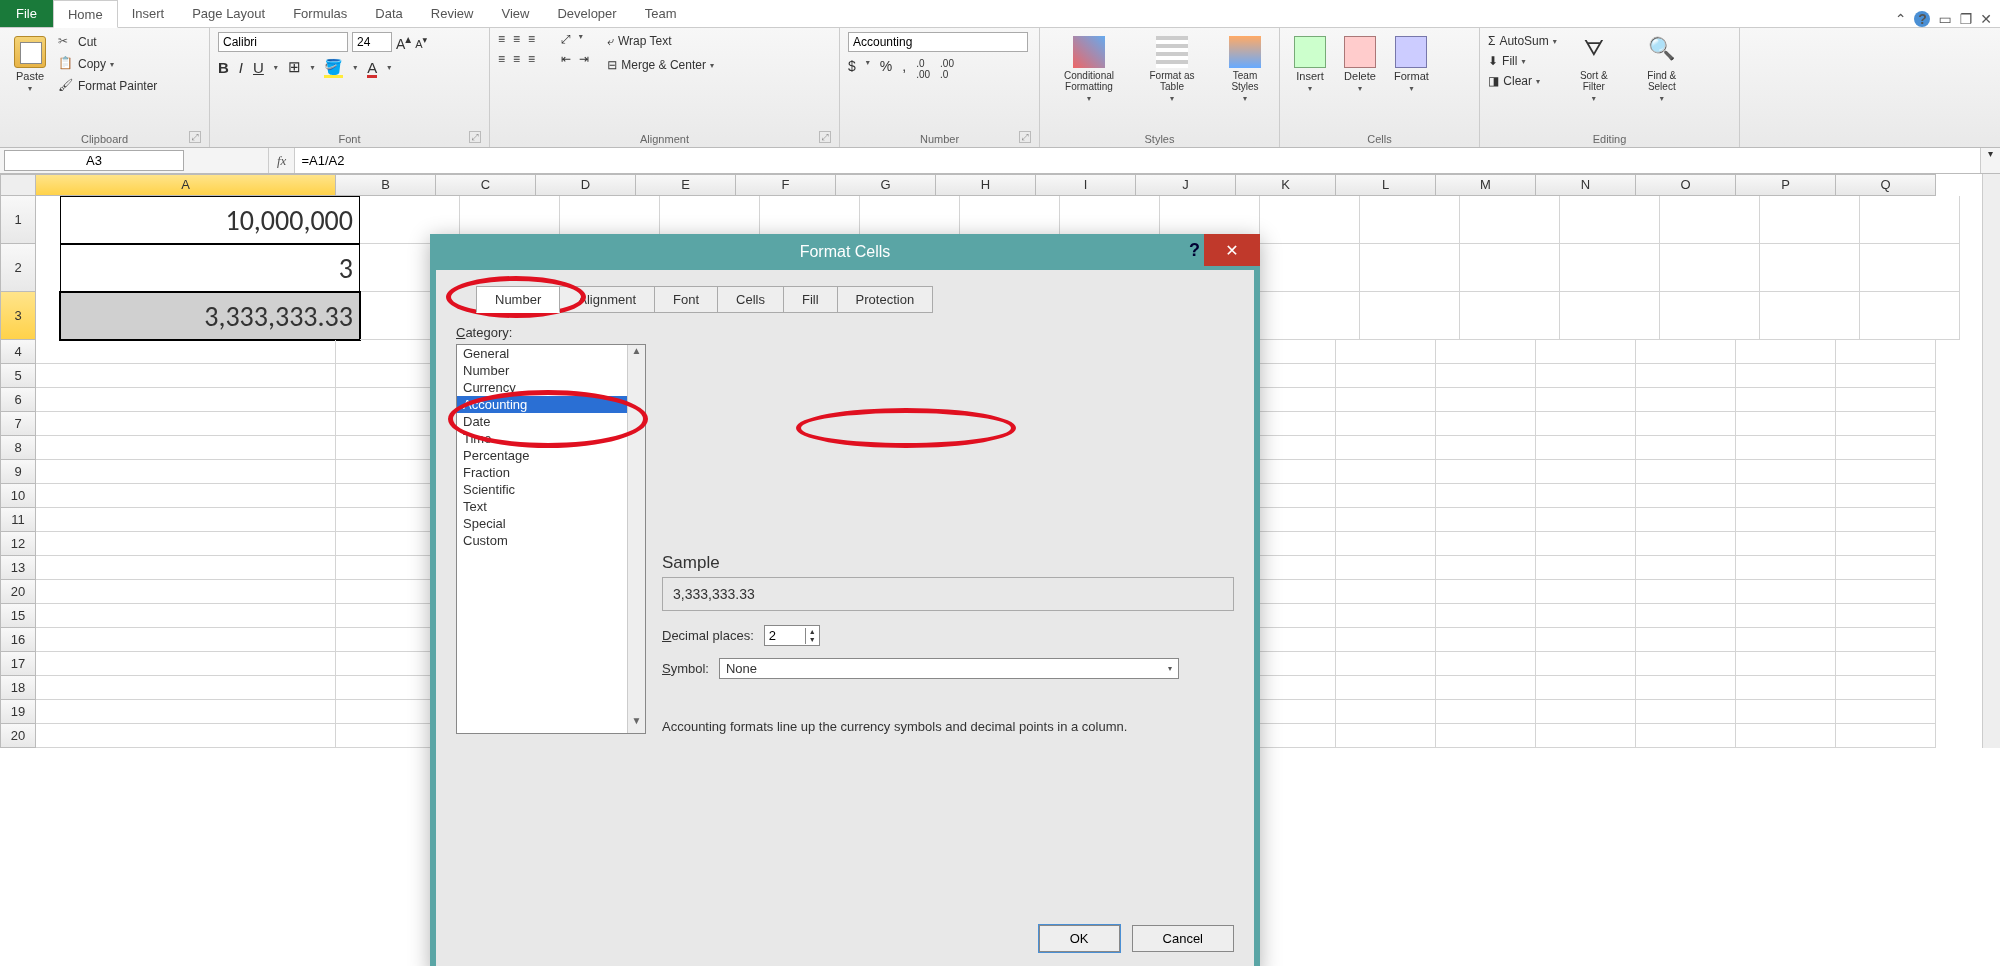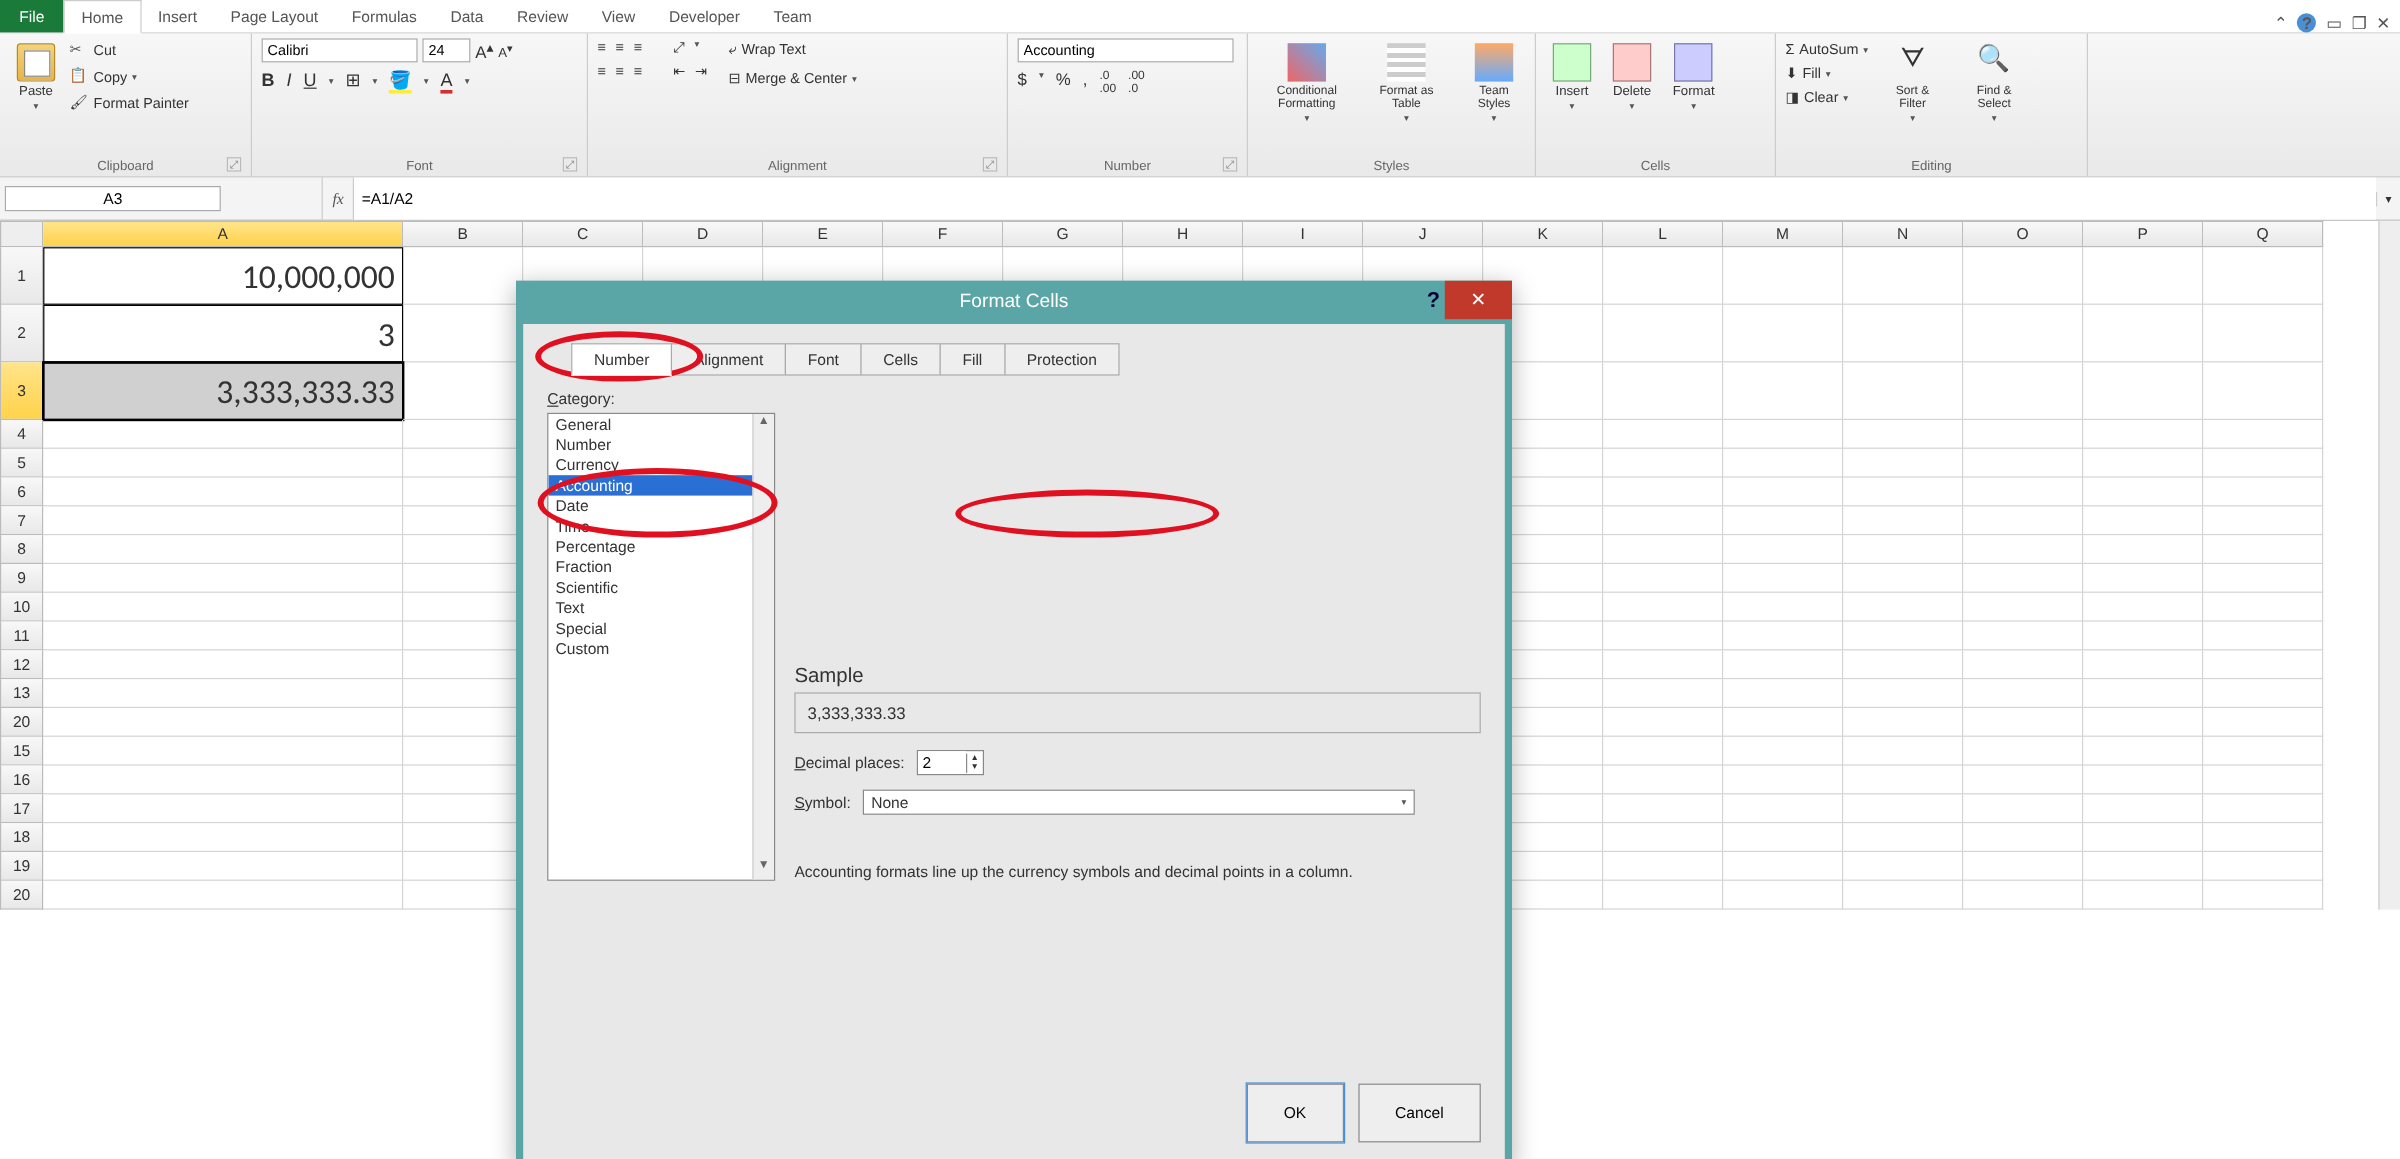--- a/index.html
+++ b/index.html
@@ -26,40 +26,40 @@
 .small-row { display: flex; align-items: center; gap: 4px; font-size: 12px; padding: 2px 0; cursor: pointer; }
 .small-icon { width: 16px; height: 16px; display: inline-block; }
 .col { display: flex; flex-direction: column; gap: 2px; }
 
 .font-select { border: 1px solid #aaa; padding: 2px 4px; font-size: 12px; background: #fff; }
 .font-size { width: 40px; }
 
 .dropdown-arrow { font-size: 8px; color: #555; }
 
 
-.formula-bar { display: flex; align-items: center; border-bottom: 1px solid #bbb; height: 36px; background: #f4f4f4; }
+.formula-bar { display: flex; border-bottom: 1px solid #bbb; height: 26px; background: #f4f4f4; }
 .namebox { width: 180px; border: 1px solid #aaa; margin: 2px 4px; padding: 2px 6px; background: #fff; font-size: 13px; text-align: center; }
 .fx-label { font-style: italic; font-family: serif; font-size: 13px; padding: 0 8px; color: #555; border-left: 1px solid #ccc; border-right: 1px solid #ccc; height: 100%; display: flex; align-items: center; }
 .formula-input { flex: 1; border: none; padding: 2px 6px; font-size: 13px; background: #fff; height: 100%; }
 .formula-expand { width: 20px; text-align: center; border-left: 1px solid #ccc; font-size: 10px; cursor: pointer; }
 
 
 .grid-wrap { position: relative; }
 .col-headers { display: flex; height: 22px; }
 .corner { width: 36px; border: 1px solid #bbb; background: #eee; }
 .colh { border: 1px solid #bbb; border-left: none; background: linear-gradient(#f8f8f8,#e8e8e8); text-align: center; font-size: 13px; padding: 2px 0; }
 .colh.sel { background: linear-gradient(#ffe48a,#ffd24a); }
 .rowh { width: 36px; border: 1px solid #bbb; border-top: none; background: linear-gradient(#f8f8f8,#e8e8e8); text-align: center; font-size: 13px; display: flex; align-items: center; justify-content: center; }
 .rowh.sel { background: linear-gradient(#ffe48a,#ffd24a); }
 .rows { display: flex; flex-direction: column; }
 .row { display: flex; height: 30px; }
 .row.big { height: 48px; }
 .cell { border-right: 1px solid #d4d4d4; border-bottom: 1px solid #d4d4d4; padding: 2px 6px; display: flex; align-items: center; justify-content: flex-end; font-size: 13px; }
 .cell.big { font-size: 28px; font-family: Calibri, sans-serif; }
-.cell.bordered { border: 1px solid #000; }
+.cell.bordered { border: 1px solid #000; margin-left: 24px; }
 .cell.selected { background: #d0d0d0; outline: 2px solid #000; outline-offset: -1px; }
 .scroll-v { position: absolute; right: 0; top: 0; bottom: 0; width: 18px; background: #eee; border-left: 1px solid #ccc; }
 
 
 .dialog { position: absolute; left: 430px; top: 234px; width: 830px; height: 740px; background: #e8e8e8; border: 6px solid #5aa5a5; box-shadow: 0 4px 20px rgba(0,0,0,.3); }
 .dialog-titlebar { background: #5aa5a5; color: #fff; height: 36px; display: flex; align-items: center; justify-content: center; font-size: 16px; position: relative; margin: -6px -6px 0 -6px; }
 .dialog-titlebar .help { position: absolute; right: 60px; top: 6px; color: #003; font-weight: bold; font-size: 18px; cursor: pointer; }
 .dialog-titlebar .close { position: absolute; right: 0; top: 0; width: 56px; height: 32px; background: #c0392b; color: #fff; display: flex; align-items: center; justify-content: center; font-size: 16px; cursor: pointer; }
 .dialog-body { padding: 16px 20px; }
 .dialog-tabs { display: flex; gap: 0; margin-bottom: 12px; margin-left: 20px; }
@@ -76,21 +76,21 @@
 .sample-label { font-size: 17px; }
 .sample-box { border: 1px solid #aaa; padding: 8px 10px; margin: 4px 0 14px; font-size: 14px; background: #e8e8e8; }
 .field-row { display: flex; align-items: center; gap: 10px; margin-bottom: 12px; font-size: 13px; }
 .spinner { display: flex; align-items: center; border: 1px solid #888; background: #fff; }
 .spinner input { border: none; width: 40px; padding: 2px 4px; font-size: 13px; text-align: left; }
 .spinner-btns { display: flex; flex-direction: column; border-left: 1px solid #888; }
 .spinner-btns span { font-size: 7px; padding: 0 3px; cursor: pointer; line-height: 8px; }
 .sym-select { border: 1px solid #888; background: #fff; padding: 2px 6px; width: 460px; font-size: 13px; display: flex; justify-content: space-between; align-items: center; cursor: pointer; }
 .desc { font-size: 13px; margin-top: 40px; }
 .dialog-buttons { position: absolute; right: 20px; bottom: 16px; display: flex; gap: 12px; }
-.dlg-btn { border: 1px solid #888; padding: 16px 30px; font-size: 13px; background: #eee; cursor: pointer; }
+.dlg-btn { border: 1px solid #888; padding: 5px 30px; font-size: 13px; background: #eee; cursor: pointer; }
 .dlg-btn.primary { outline: 1px solid #4a8fd4; }
 
 
 .anno { position: absolute; border: 5px solid #e01020; border-radius: 50%; pointer-events: none; }
 
 
 .paste-icon { background: linear-gradient(#f4d376,#e8b447); border: 1px solid #b58a2a; border-radius: 3px; position: relative; }
 .paste-icon::after { content: ""; position: absolute; inset: 5px 3px 3px 5px; background: #fff; border: 1px solid #888; }
 .scissors-icon::before { content: "✂"; color: #555; }
 .copy-icon::before { content: "📋"; font-size: 12px; }

